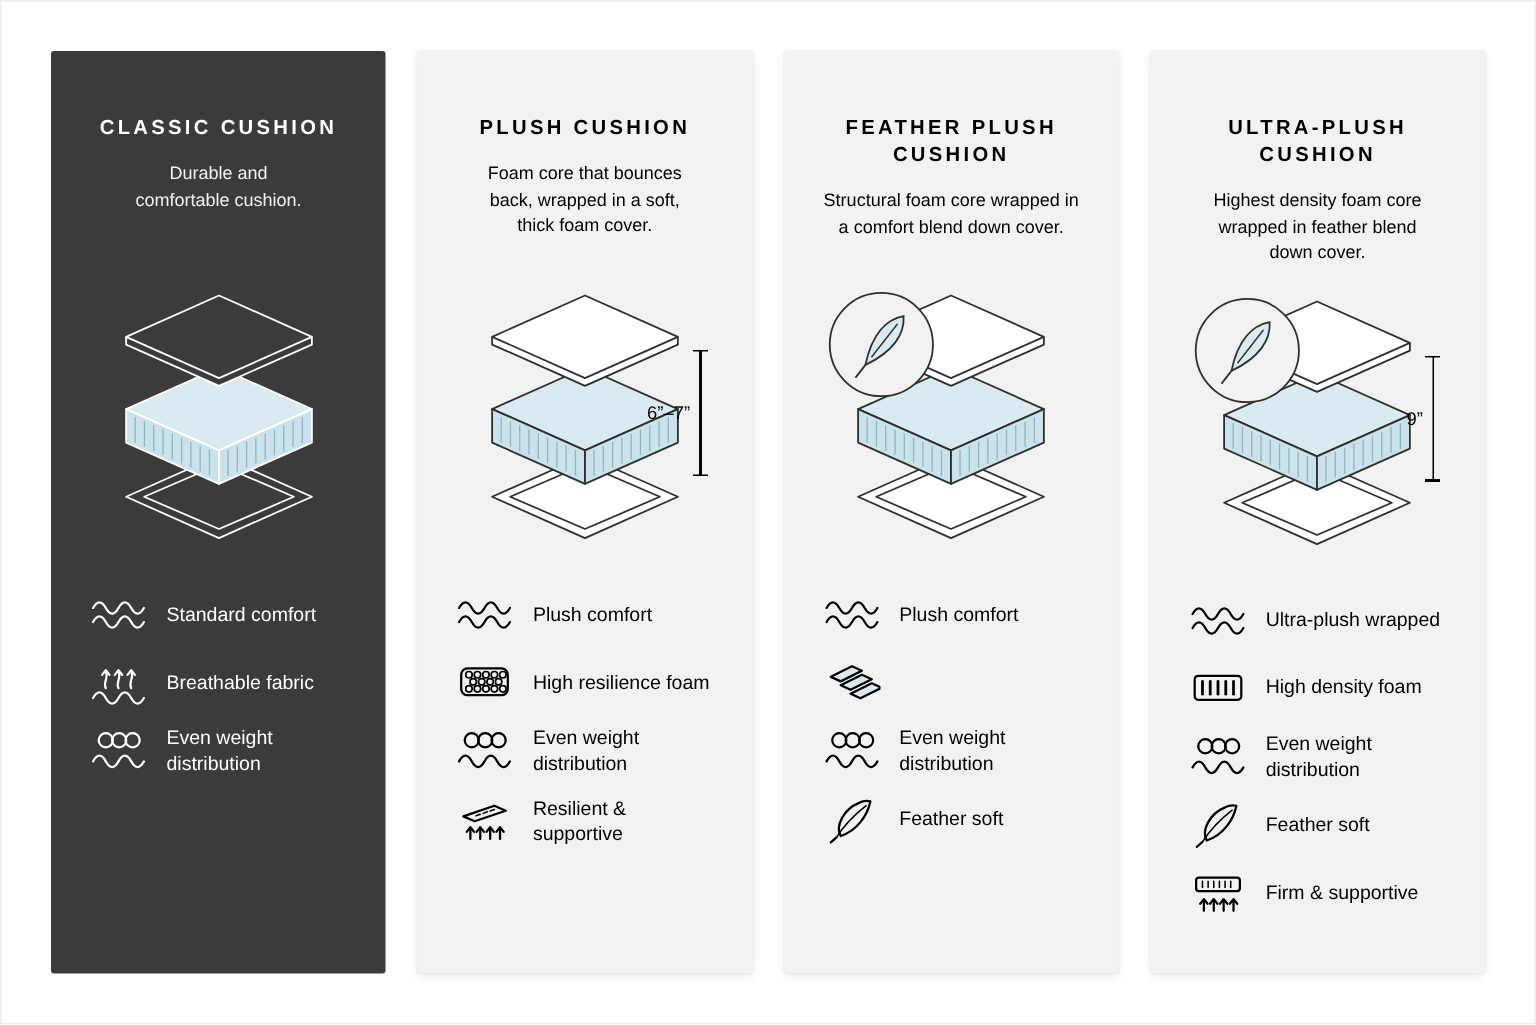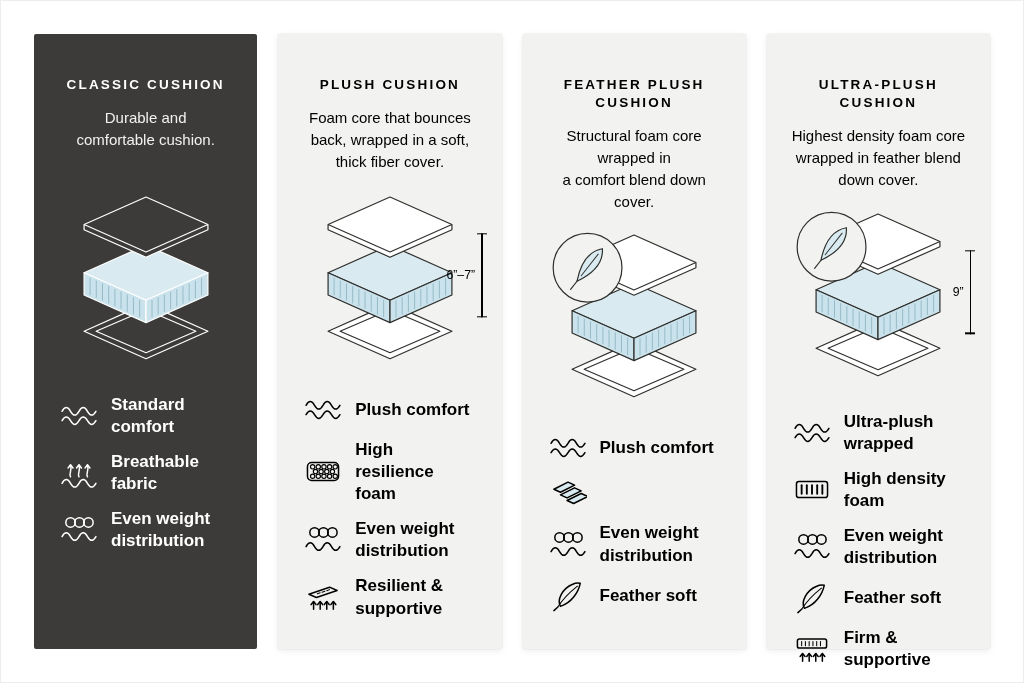--- a/index.html
+++ b/index.html
@@ -7,36 +7,36 @@
               font-family:"Liberation Sans", sans-serif; }
   .board { width:1024px; height:683px; display:flex; gap:21px; padding:33px;
            background:#ffffff; border:1px solid #ededed; }
   .panel { flex:1; padding:42px 18px 18px; border-radius:2px; }
   .panel.dark  { background:#3c3b39; color:#ffffff; }
   .panel.light { background:#f2f2f0; color:#000000;
                  box-shadow:0 0 0 1px rgba(0,0,0,0.03), 0 2px 7px rgba(0,0,0,0.07); }
   .panel-header { min-height:98px; }
   .title { font-size:13.5px; font-weight:700; letter-spacing:2.2px; text-align:center;
            line-height:1.35; white-space:pre-line; }
-  .desc  { margin:13px auto 0; font-size:15px; line-height:1.45; text-align:center;
+  .desc  { margin:13px auto 0; font-size:12px; line-height:1.45; text-align:center;
            white-space:pre-line; max-width:190px; }
   .panel.dark .desc { color:rgba(255,255,255,0.93); }
   .illo { position:relative; height:206px; display:flex; align-items:center; justify-content:center; }
   .cushion { width:172px; height:174px; }
-  .measure { position:absolute; right:1px; top:50%; transform:translateY(-52%);
+  .measure { position:absolute; right:16px; top:50%; transform:translateY(-52%);
              display:flex; align-items:center; gap:6px; font-size:12.3px; }
   .mline { position:relative; width:1.4px; height:84px; background:currentColor; display:inline-block; }
   .mline::before, .mline::after { content:""; position:absolute; left:-4.3px; width:10px; height:1.4px;
                                   background:currentColor; }
   .mline::before { top:0; } .mline::after { bottom:0; }
   .features { list-style:none; margin-top:14px; padding-left:8px; }
   .feature { display:flex; align-items:center; gap:13px; min-height:30px; margin-bottom:13px; }
   .ficon { width:38px; flex:none; display:flex; justify-content:center; align-items:center; }
   .ficon svg { width:38px; height:32px; }
-  .flabel { font-size:17px; line-height:1.3; max-width:118px;font-weight:bold; }
+  .flabel { font-size:13px; line-height:1.3; max-width:118px; }
 </style>
 </head>
 <body>
 
 <main class="board" id="board">
     <section class="panel dark">
       <header class="panel-header">
         <h2 class="title">CLASSIC CUSHION</h2>
         <p class="desc">Durable and
 comfortable cushion.</p>
@@ -90,21 +90,21 @@
           </span>
           <span class="flabel">Even weight distribution</span>
         </li>
       </ul>
     </section>
     <section class="panel light">
       <header class="panel-header">
         <h2 class="title">PLUSH CUSHION</h2>
         <p class="desc">Foam core that bounces
 back, wrapped in a soft,
-thick fiber cover.</p>
+thick foam cover.</p>
       </header>
       <div class="illo">
         <svg class="cushion" viewBox="0 0 200 202">
           <g stroke="#2f2f2d" stroke-width="1.4" stroke-linejoin="round" fill="none">
             <polygon points="100,132 172,164 100,196 28,164" fill="#ffffff"></polygon>
             <polygon points="100,139 158,164 100,189 42,164"></polygon>
             <polygon points="100,64 172,96 100,128 28,96" fill="#d9ebf1"></polygon>
             <polygon points="28,96 100,128 100,154 28,122" fill="#c9e2eb"></polygon>
             <polygon points="100,128 172,96 172,122 100,154" fill="#c9e2eb"></polygon>
             <path d="M35.0,102.1 L35.0,122.1 M42.2,105.3 L42.2,125.3 M49.4,108.5 L49.4,128.5 M56.6,111.7 L56.6,131.7 M63.8,114.9 L63.8,134.9 M71.0,118.1 L71.0,138.1 M78.2,121.3 L78.2,141.3 M85.4,124.5 L85.4,144.5 M92.6,127.7 L92.6,147.7 M107.0,127.9 L107.0,147.9 M114.2,124.7 L114.2,144.7 M121.4,121.5 L121.4,141.5 M128.6,118.3 L128.6,138.3 M135.8,115.1 L135.8,135.1 M143.0,111.9 L143.0,131.9 M150.2,108.7 L150.2,128.7 M157.4,105.5 L157.4,125.5 M164.6,102.3 L164.6,122.3 " stroke="#8fb4c2" stroke-width="1"></path>

